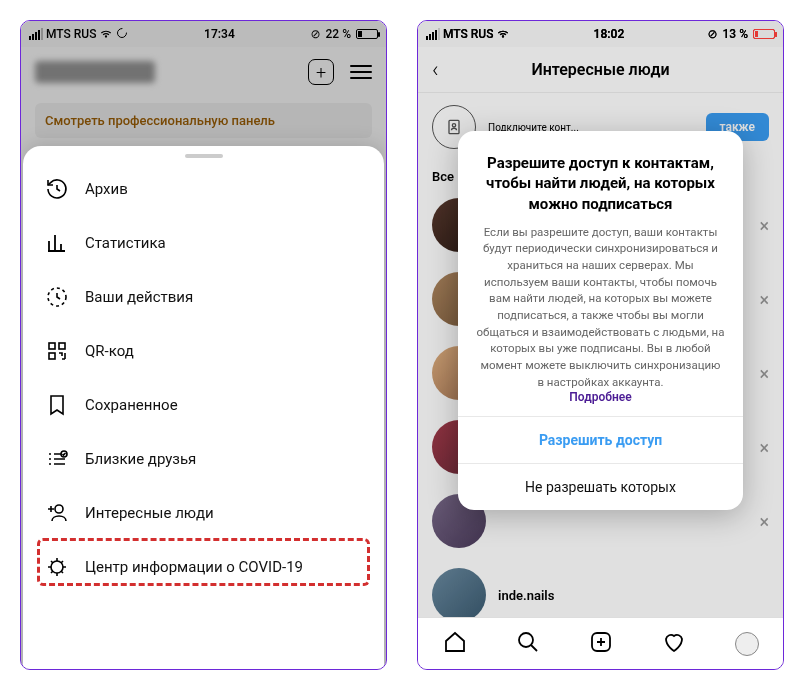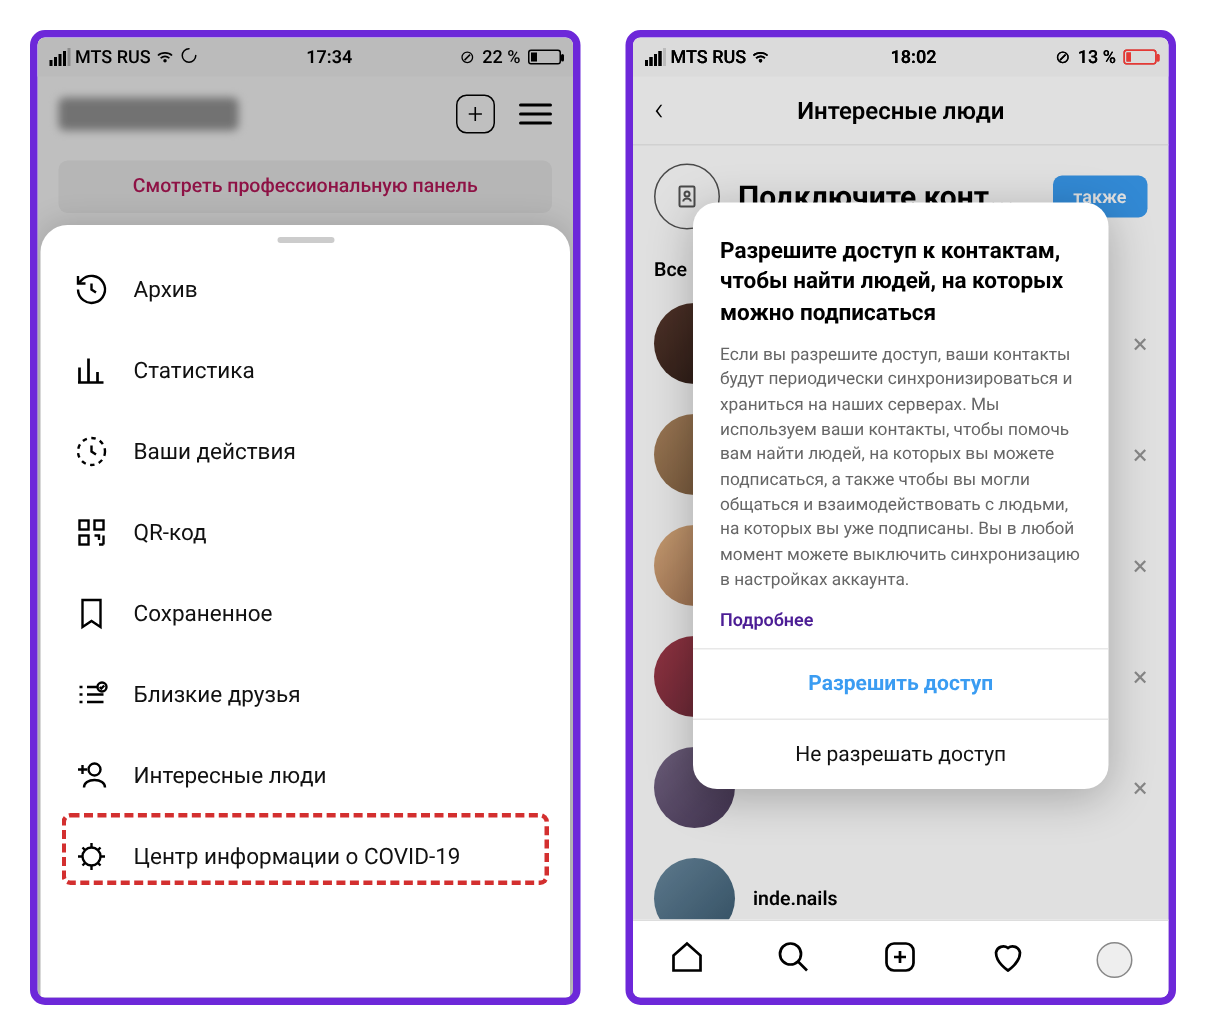--- a/index.html
+++ b/index.html
@@ -8,21 +8,21 @@
     font-family: -apple-system, BlinkMacSystemFont, "Segoe UI", Roboto, Helvetica, Arial, sans-serif;
     display: flex;
     gap: 30px;
     padding: 20px;
     width: 804px;
     height: 690px;
   }
   .phone {
     width: 431px;
     height: 650px;
-    border: 5px solid #6d28d9;
+    border: 1px solid #6d28d9;
     border-radius: 10px;
     background: #fff;
     position: relative;
     overflow: hidden;
   }
   
   .status-bar {
     height: 26px;
     display: flex;
     align-items: center;
@@ -57,23 +57,22 @@
   }
   .username-blur { width:120px; height:22px; background:#999; border-radius:4px; filter:blur(3px);}
   .hdr-icons { display:flex; gap:16px; align-items:center; }
   .icon-box { width:26px; height:26px; border:1.8px solid #000; border-radius:7px; display:flex; align-items:center; justify-content:center; font-size:18px; font-weight:300;}
   .hamburger { width:22px; display:flex; flex-direction:column; gap:4px;}
   .hamburger span{height:2.2px; background:#000; border-radius:2px;}
   .pro-banner {
     margin:6px 14px 0;
     background:#f3f3f3;
     border-radius:6px;
-    text-align:center;
     padding:10px;
-    color:#be185d;
+    color:#a16207;
     font-size:13px;
     font-weight:500;
   }
   .bottom-sheet {
     position:absolute;
     left:2px; right:2px; bottom:0;
     top:125px;
     background:#fff;
     border-radius:18px 18px 0 0;
     box-shadow: 0 -2px 20px rgba(0,0,0,0.15);
@@ -107,21 +106,21 @@
   }
   .back-arrow { position:absolute; left:14px; font-size:22px; font-weight:300; }
   .contact-row {
     display:flex; align-items:center; padding:12px 14px; gap:12px;
   }
   .contact-circle {
     width:44px; height:44px; border:1.5px solid #555; border-radius:50%;
     display:flex; align-items:center; justify-content:center;
   }
   .contact-circle svg{width:20px;height:20px;}
-  .contact-text { font-size:20px; font-weight:700; flex:1; }
+  .contact-text { font-size:10px; font-weight:400; flex:1; }
   .subscribe-btn {
     background:#3a9cf2; color:#fff; padding:7px 14px; border-radius:6px; font-size:12px; font-weight:600;
   }
   .section-label { padding:8px 14px 4px; font-size:13px; font-weight:600; }
   .suggest-row {
     display:flex; align-items:center; padding:10px 14px; gap:12px;
   }
   .avatar { width:54px; height:54px; border-radius:50%; background:linear-gradient(135deg,#888,#bbb); flex:none;}
   .av1{background:linear-gradient(135deg,#5a3a2e,#2a1a15);}
   .av2{background:linear-gradient(135deg,#b08860,#7a5a3c);}
@@ -140,23 +139,23 @@
 
   
   .modal {
     position:absolute;
     left:40px; right:40px; top:110px;
     background:#fff;
     border-radius:16px;
     box-shadow: 0 6px 30px rgba(0,0,0,0.25);
     overflow:hidden;
   }
-  .modal-content { padding:22px 18px 6px; }
+  .modal-content { padding:22px 18px 6px; text-align:center; }
   .modal-title { font-size:15px; font-weight:700; line-height:1.35; margin-bottom:10px;}
-  .modal-body { font-size:11.5px; color:#666; line-height:1.45; margin-bottom:12px;}
+  .modal-body { font-size:11.5px; color:#666; line-height:1.45; }
   .modal-more { font-size:12px; font-weight:600; color:#4c1d95; display:block; margin-bottom:6px;}
   .modal-btn {
     border-top:1px solid #e8e8e8;
     padding:15px;
     text-align:center;
     font-size:14px;
   }
   .modal-btn.primary { color:#3a9cf2; font-weight:700;text-align:center; }
   .modal-btn.secondary { color:#111; }
 
@@ -368,21 +367,21 @@
 
   <div class="page-dim"></div>
 
   <div class="modal">
     <div class="modal-content">
       <div class="modal-title">Разрешите доступ к контактам, чтобы найти людей, на которых можно подписаться</div>
       <div class="modal-body">Если вы разрешите доступ, ваши контакты будут периодически синхронизироваться и храниться на наших серверах. Мы используем ваши контакты, чтобы помочь вам найти людей, на которых вы можете подписаться, а также чтобы вы могли общаться и взаимодействовать с людьми, на которых вы уже подписаны. Вы в любой момент можете выключить синхронизацию в настройках аккаунта.</div>
       <span class="modal-more">Подробнее</span>
     </div>
     <div class="modal-btn primary">Разрешить доступ</div>
-    <div class="modal-btn secondary">Не разрешать доступ</div>
+    <div class="modal-btn secondary">Не разрешать которых</div>
   </div>
 
   <div class="bottom-tabs">
     <span><svg viewBox="0 0 24 24" fill="none" stroke="#000" stroke-width="1.8">
           <path d="M3 11l9-8 9 8v10H3z"></path>
         </svg></span>
     <span><svg viewBox="0 0 24 24" fill="none" stroke="#000" stroke-width="1.8">
           <circle cx="10" cy="10" r="7"></circle>
           <path d="M21 21l-6-6"></path>
         </svg></span>

